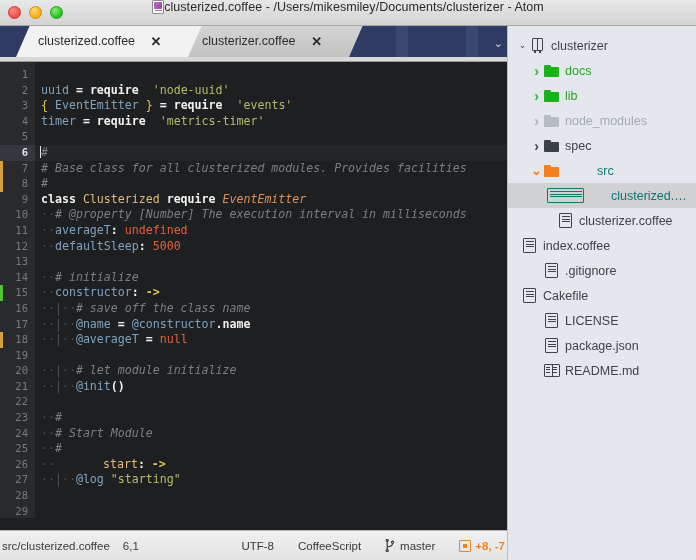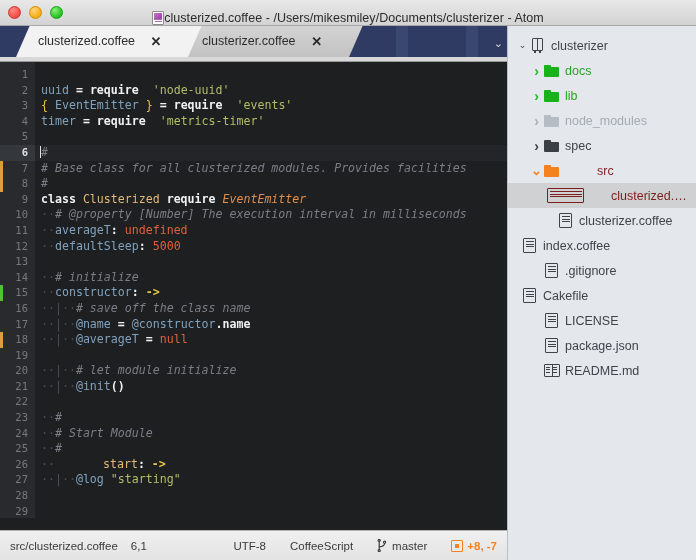--- a/index.html
+++ b/index.html
@@ -23,21 +23,21 @@
     display: flex; align-items: center;
     position: relative;
   }
   .traffic { display: flex; align-items: center; gap: 8px; padding-left: 8px; }
   .light { width: 13px; height: 13px; border-radius: 50%; display: block; }
   .light.red    { background: radial-gradient(circle at 35% 30%, #ff8a80, #f04b44 70%); border: 1px solid #d0352e; }
   .light.yellow { background: radial-gradient(circle at 35% 30%, #ffd37a, #f5ac12 70%); border: 1px solid #d59000; }
   .light.green  { background: radial-gradient(circle at 35% 30%, #87ef72, #22c120 70%); border: 1px solid #18a018; }
   .title-center {
     position: absolute; left: 0; right: 0; top: 0; bottom: 0;
-    display: flex; align-items: flex-end; justify-content: center; 
+    display: flex; align-items: flex-start; justify-content: center; 
     pointer-events: none;
   }
   .title-text { font-size: 12.5px; color: #2b2b2b; letter-spacing: 0.05px; }
   .doc-icon {
     width: 12px; height: 14px; flex: 0 0 12px;
     background: #fff; border: 1px solid #8d8d8d; border-radius: 1px;
     position: relative; overflow: hidden;
   }
   .doc-icon::before {
     content: ""; position: absolute; left: 1px; top: 1px; right: 1px; height: 7px;
@@ -139,21 +139,21 @@
   .t-key   { color: #e5b97a; margin-left: 48px; }
   .t-arrow { color: #e6c547; font-weight: bold; }
 
   
   .statusbar {
     height: 30px; flex: 0 0 30px;
     background: linear-gradient(to bottom,#f0f0f0,#e3e3e3);
     border-top: 1px solid #b4b4b4;
     display: flex; align-items: center;
     font-size: 11.5px; color: #3a3a3a;
-    padding: 0 10px;
+    padding: 0 2px;
     position: relative;
     margin-top: 12px;
   }
   .sb-left { display: flex; align-items: center; gap: 13px; }
   .sb-right { display: flex; align-items: center; gap: 24px; margin-left: auto; }
   .sb-git { display: flex; align-items: center; gap: 5px; }
   .branch-icon { width: 10px; height: 13px; flex: 0 0 10px; }
   .sb-diff {
     display: flex; align-items: center; gap: 4px;
     color: #f5821f; font-weight: bold; font-size: 11.5px;
@@ -182,21 +182,21 @@
   .tw.green  { color: #2db52d; }
   .tw.gray   { color: #a9b0b7; }
   .tw.dark   { color: #40464c; }
   .tw.orange { color: #f5821f; }
   .tw.blue   { color: #40464c; }
   .ico { width: 17px; flex: 0 0 17px; display: flex; align-items: center; justify-content: center; }
   .lbl { padding-left: 5px; overflow: hidden; text-overflow: ellipsis; }
   .c-green  { color: #27a327; }
   .c-gray   { color: #a4abb2; }
   .c-dark   { color: #3f444a; }
-  .c-orange { color: #7f1d1d; padding-left: 37px; }
+  .c-orange { color: #0f766e; padding-left: 37px; }
 
   .folder { width: 15px; height: 12px; position: relative; display:block; }
   .folder::before {
     content:""; position:absolute; left:0; top:0; width:7px; height:3px;
     background: inherit; border-radius: 1px 1px 0 0;
   }
   .folder i {
     position:absolute; left:0; top:2.5px; width:15px; height:9.5px;
     border-radius: 0 1px 1px 1px; display:block;
   }

